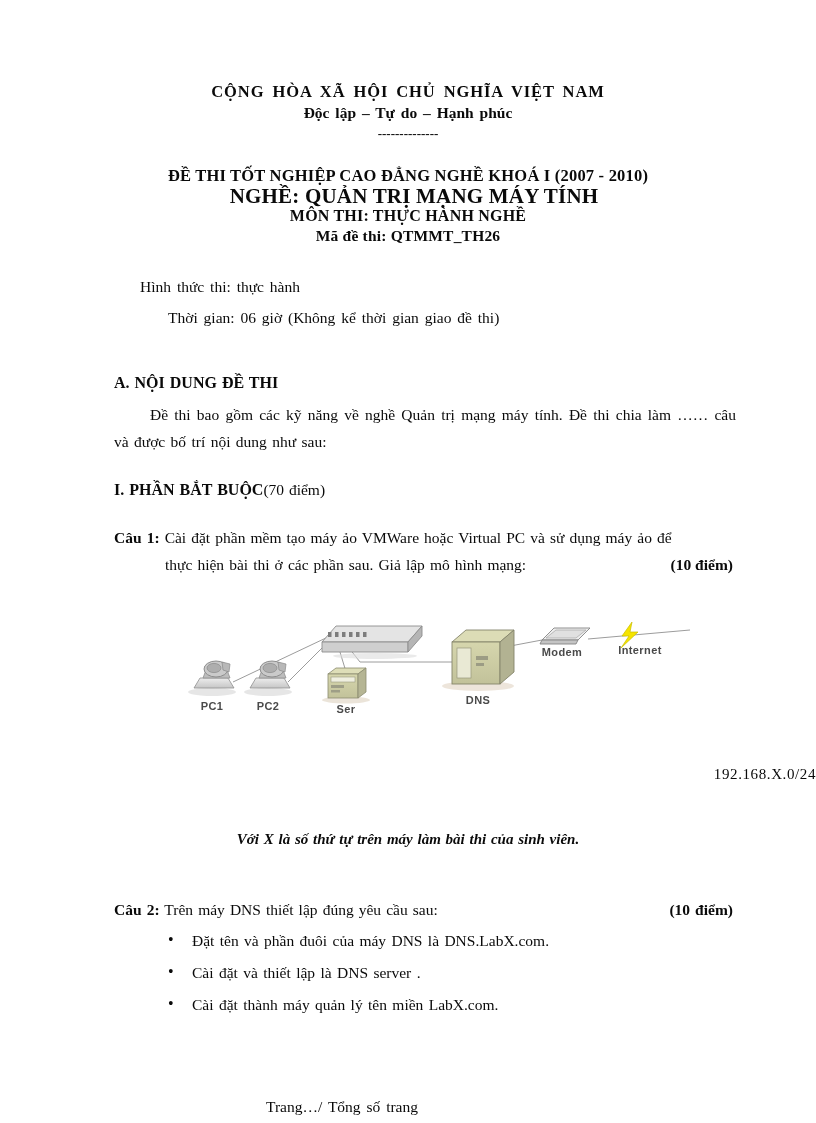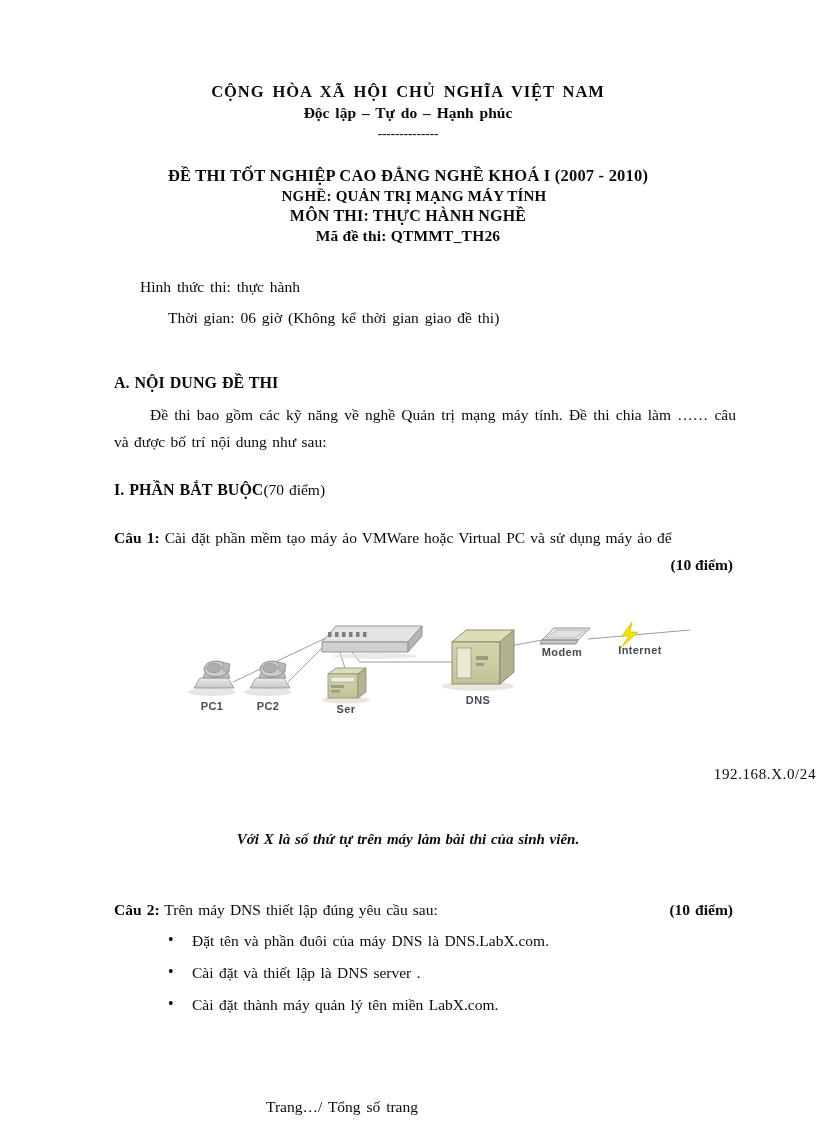--- a/index.html
+++ b/index.html
@@ -58,21 +58,21 @@
     left: 0; top: 166px;
     width: 816px;
     text-align: center;
   }
   .title-line {
     font-weight: bold;
     font-size: 16.5px;
     line-height: 20px;
     letter-spacing: 0.2px;
   }
-  .title-line.l2 { font-size: 15px; margin-left: 12px; }
+  .title-line.l2 { font-size: 21px; margin-left: 12px; }
   .title-line.l3 { font-size: 16px; }
   .title-line.l4 { font-size: 15.5px; }
 
   
   .info-line {
     position: absolute;
     left: 140px;
     font-size: 15.5px;
     word-spacing: 2px;
   }
@@ -229,20 +229,21 @@
   <div class="sec-head sec-i">
     <span>I. PHẦN BẮT BUỘC</span><span class="pts">(70 điểm)</span>
   </div>
 
   <div class="q-block q1">
     <div class="q-row q-line1">
       <span class="q-label">Câu 1:</span>
       <span>Cài đặt phần mềm tạo máy ảo VMWare hoặc Virtual PC và sử dụng máy ảo để</span>
     </div>
     <div class="q-row">
+      <span class="q-line2">thực hiện bài thi ở các phần sau. Giả lập mô hình mạng:</span>
       <span class="q-pts">(10 điểm)</span>
     </div>
   </div>
 
   <div class="diagram">
     <svg width="520" height="105" viewBox="0 0 520 105" xmlns="http://www.w3.org/2000/svg">
       <defs>
         <linearGradient id="gOlive" x1="0" y1="0" x2="0" y2="1">
           <stop offset="0%" stop-color="#d6d6ad"></stop>
           <stop offset="100%" stop-color="#c2c29a"></stop>

